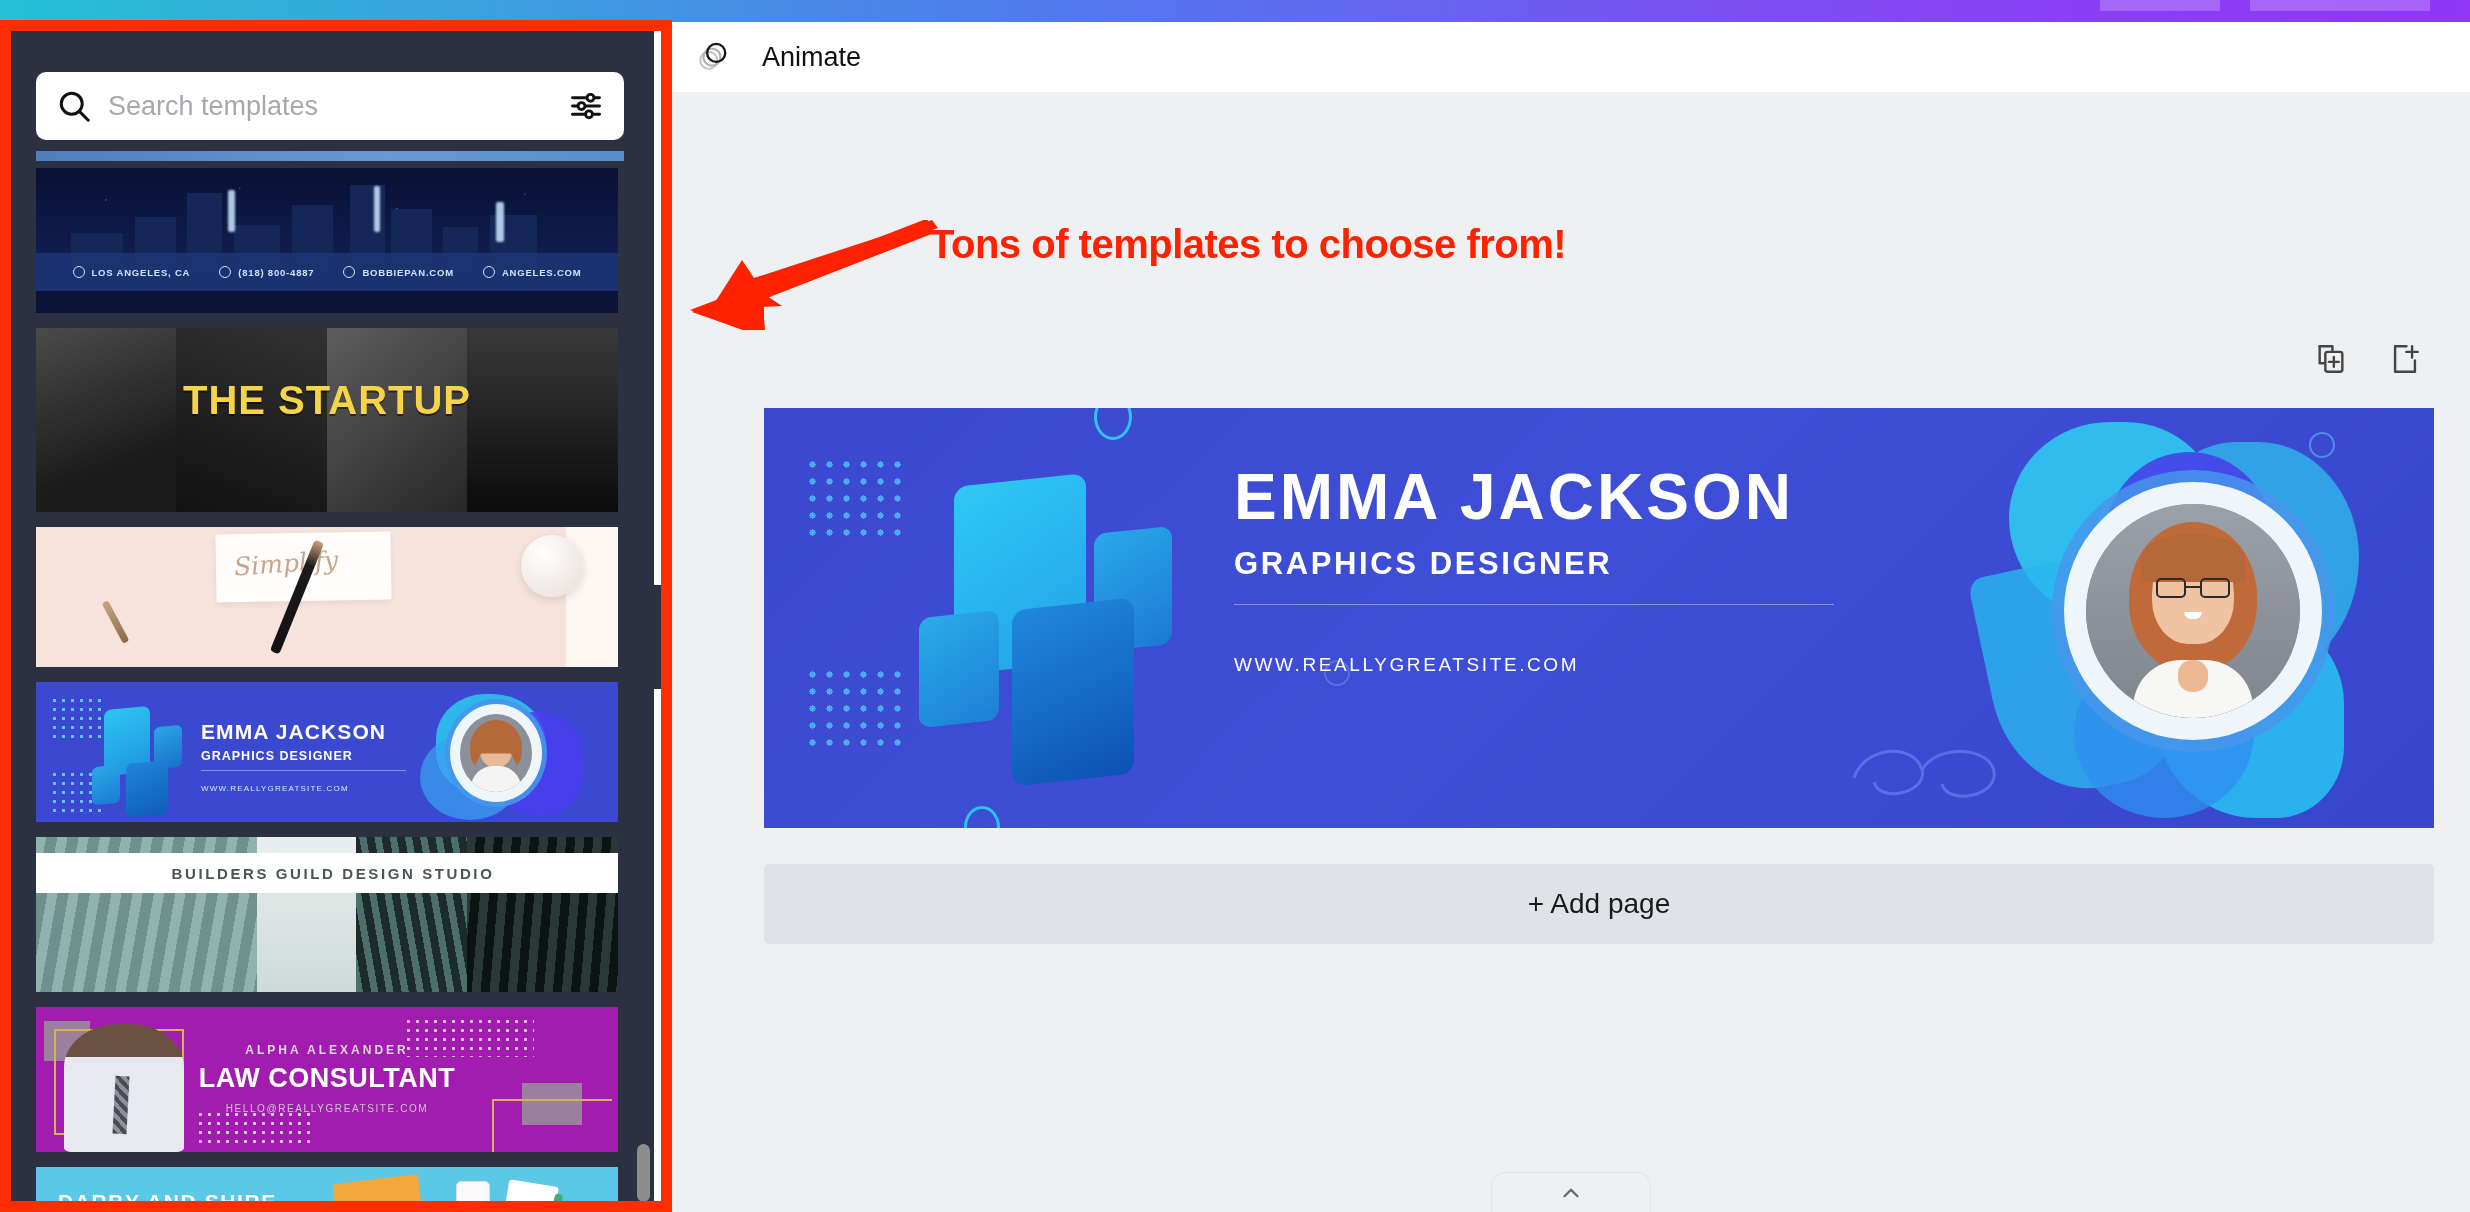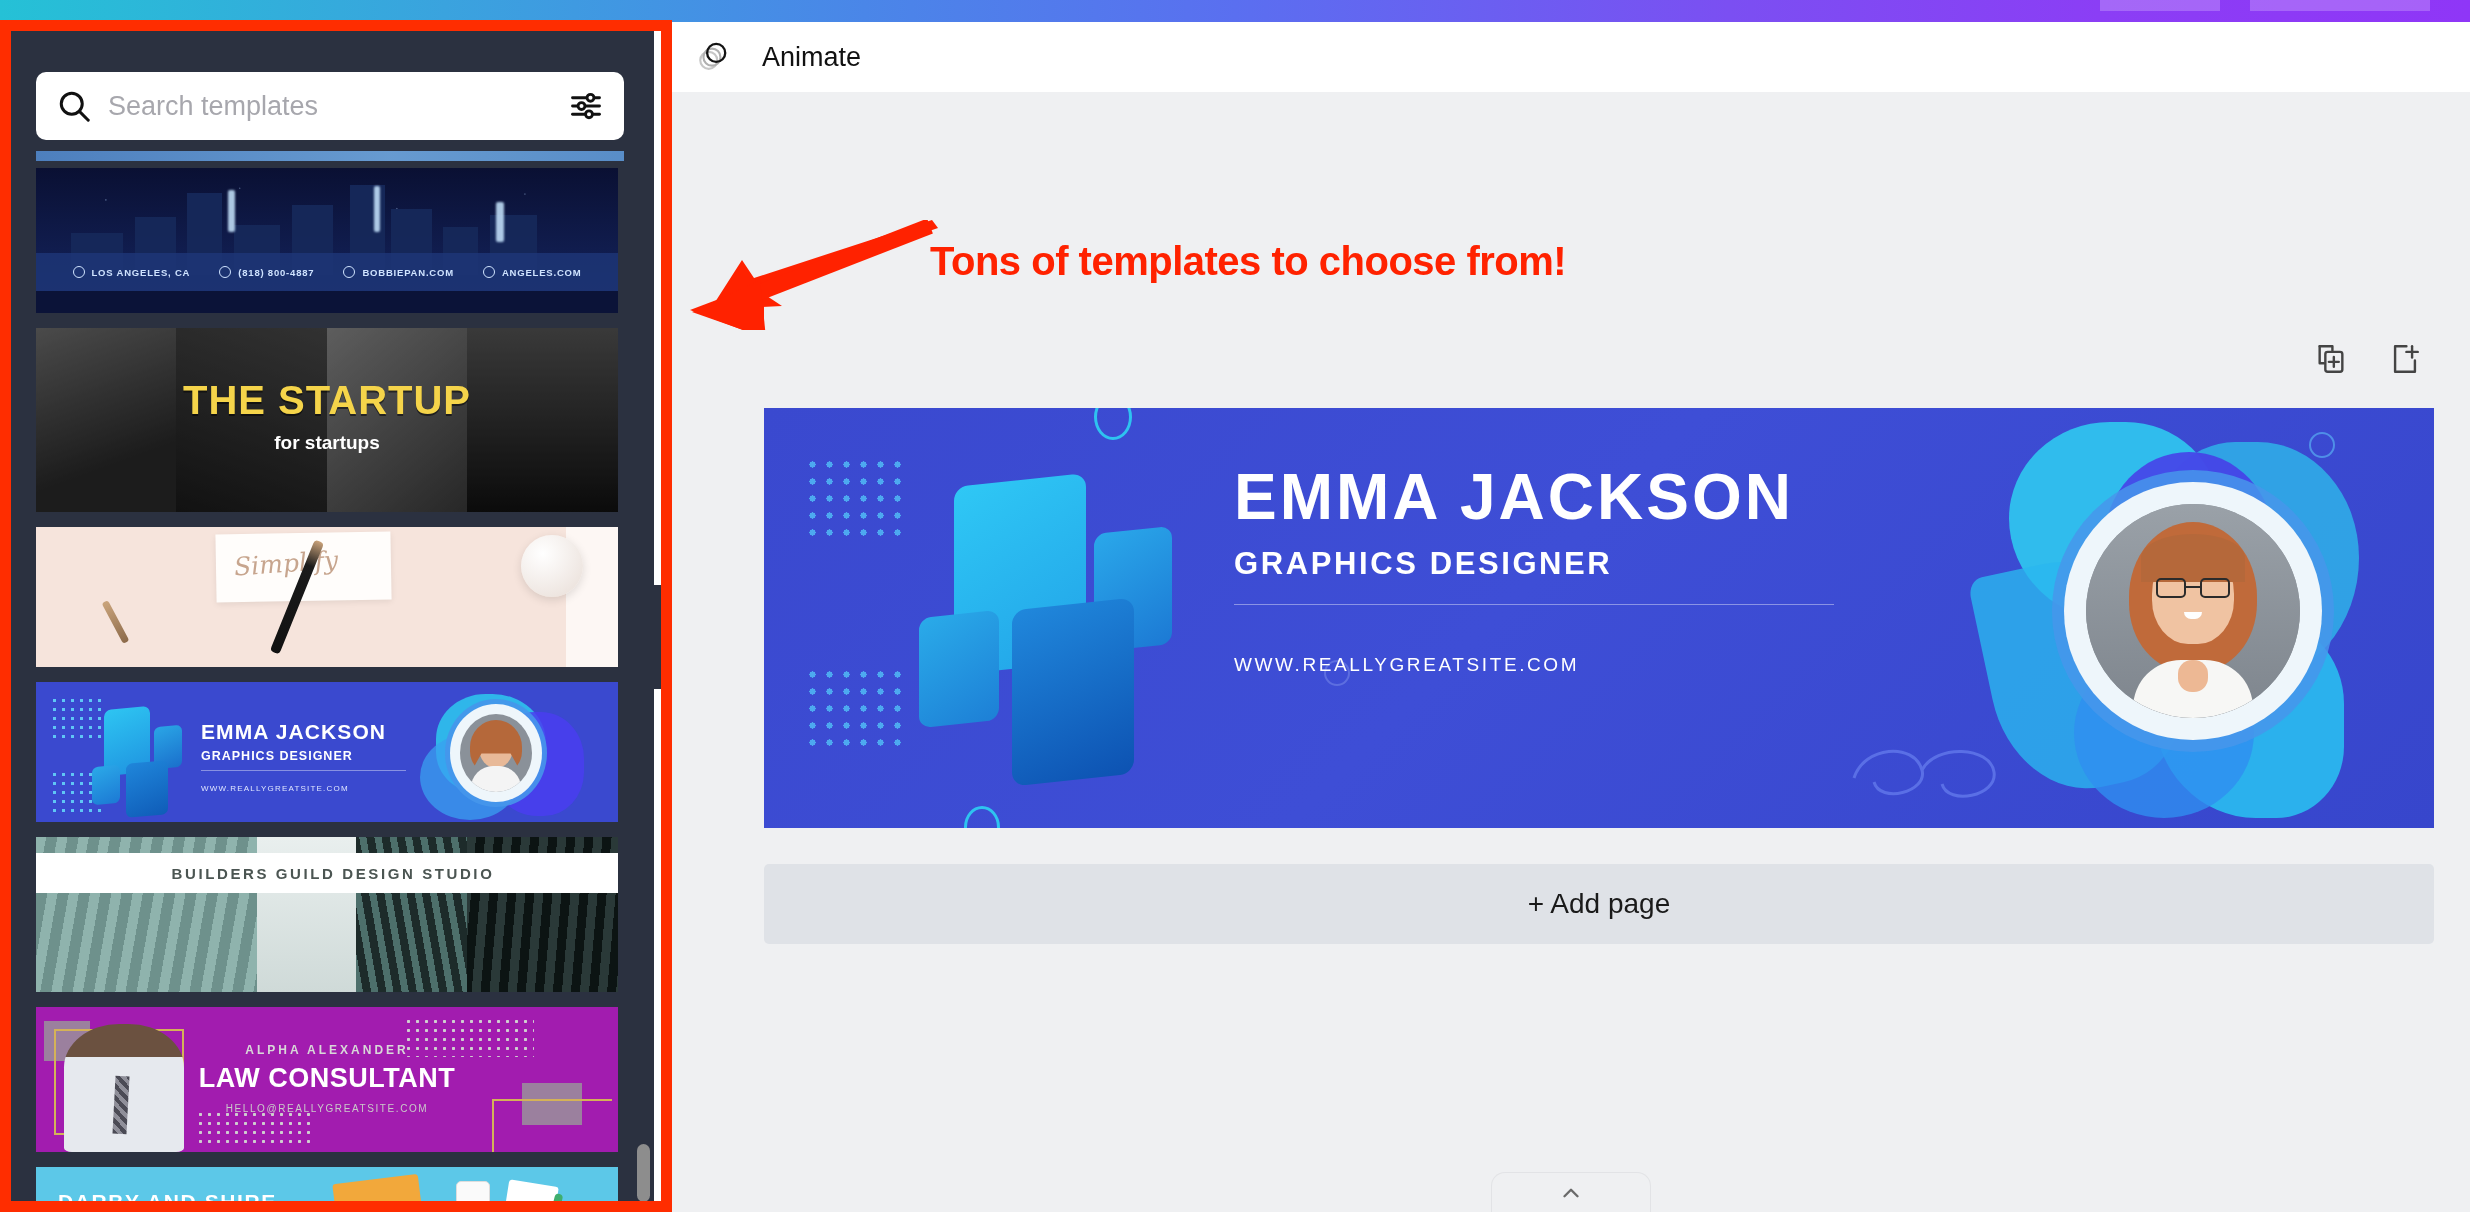--- a/index.html
+++ b/index.html
@@ -235,21 +235,20 @@
     display:flex; align-items:flex-end; justify-content:center; padding-bottom:6px;
   }
 
   
   .annot-arrow { position:absolute; left:680px; top:220px; width:260px; height:110px; }
   .annot-text {
     position:absolute; left:930px; top:222px;
     color:#ff2200; font-size:40px; font-weight:800; letter-spacing:-.5px;
     font-family:"Liberation Sans Narrow","Liberation Sans", sans-serif;
     white-space:nowrap;
-    margin-top:17px;
   }
 </style>
 </head>
 <body>
 
 <div id="app">
 
   <div class="top-gradient">
     <div class="notch" style="left:2100px;width:120px;"></div>
     <div class="notch" style="left:2250px;width:180px;"></div>
@@ -318,21 +317,20 @@
         <div class="base"></div>
       </div>
 
       <div class="thumb t2">
         <div class="pane p1"></div>
         <div class="pane p2"></div>
         <div class="pane p3"></div>
         <div class="pane p4"></div>
         <div class="shade"></div>
         <div class="title">THE STARTUP</div>
-        <div class="sub">for startups</div>
       </div>
 
       <div class="thumb t3">
         <div class="paper"></div>
         <div class="card"></div>
         <div class="script">Simplify</div>
         <div class="pen"></div>
         <div class="nib"></div>
         <div class="jar"></div>
       </div>

